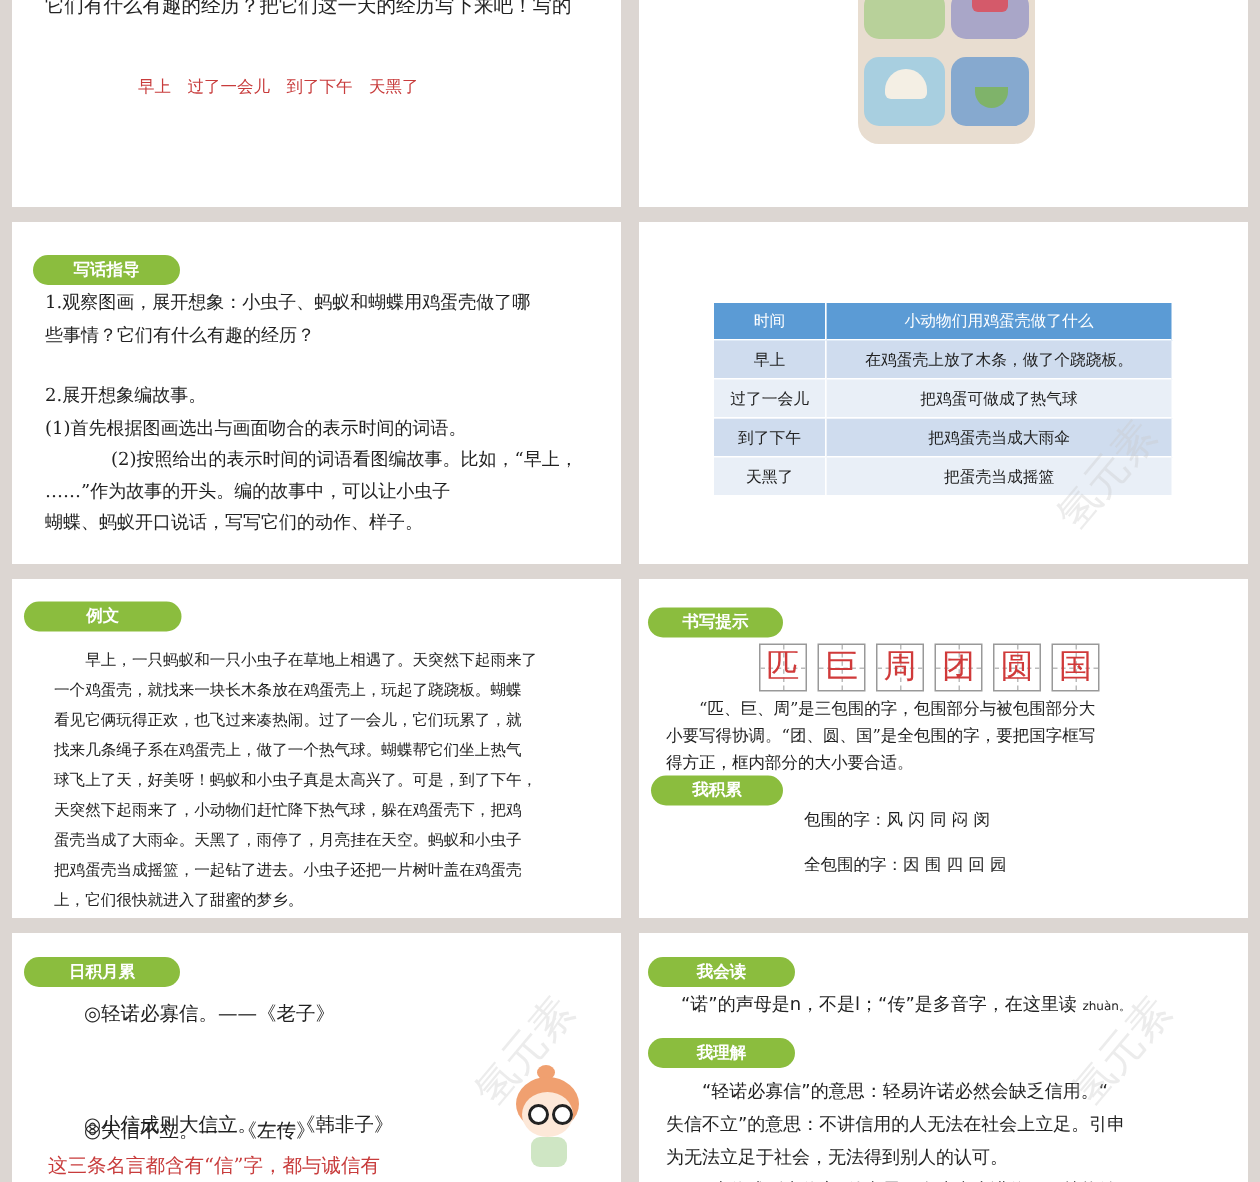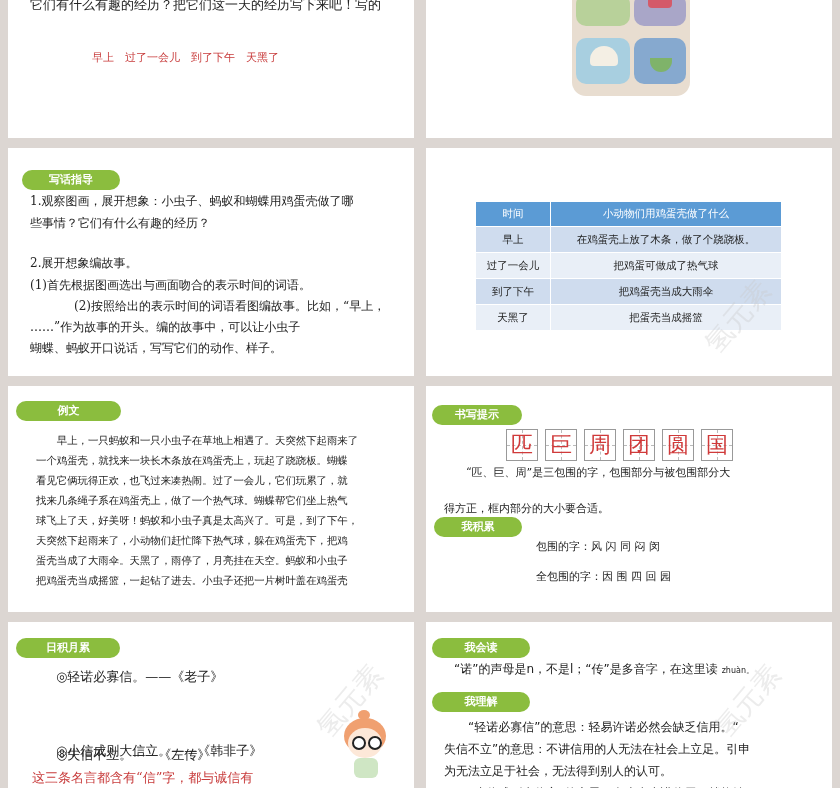--- a/index.html
+++ b/index.html
@@ -84,28 +84,30 @@
 <div class="panel p-l" style="top:386px;height:226px;">
   <div class="pill" style="left:8px;top:15px;width:105px;">例文</div>
   <div class="txt serif" style="left:28px;top:43px;font-size:10.4px;">　　早上，一只蚂蚁和一只小虫子在草地上相遇了。天突然下起雨来了</div>
   <div class="txt serif" style="left:28px;top:63px;font-size:10.4px;">一个鸡蛋壳，就找来一块长木条放在鸡蛋壳上，玩起了跷跷板。蝴蝶</div>
   <div class="txt serif" style="left:28px;top:83px;font-size:10.4px;">看见它俩玩得正欢，也飞过来凑热闹。过了一会儿，它们玩累了，就</div>
   <div class="txt serif" style="left:28px;top:103px;font-size:10.4px;">找来几条绳子系在鸡蛋壳上，做了一个热气球。蝴蝶帮它们坐上热气</div>
   <div class="txt serif" style="left:28px;top:123px;font-size:10.4px;">球飞上了天，好美呀！蚂蚁和小虫子真是太高兴了。可是，到了下午，</div>
   <div class="txt serif" style="left:28px;top:143px;font-size:10.4px;">天突然下起雨来了，小动物们赶忙降下热气球，躲在鸡蛋壳下，把鸡</div>
   <div class="txt serif" style="left:28px;top:163px;font-size:10.4px;">蛋壳当成了大雨伞。天黑了，雨停了，月亮挂在天空。蚂蚁和小虫子</div>
   <div class="txt serif" style="left:28px;top:183px;font-size:10.4px;">把鸡蛋壳当成摇篮，一起钻了进去。小虫子还把一片树叶盖在鸡蛋壳</div>
+  <div class="txt serif" style="left:28px;top:203px;font-size:10.4px;">上，它们很快就进入了甜蜜的梦乡。</div>
 </div>
 
 <div class="panel p-r" style="top:386px;height:226px;">
   <div class="pill" style="left:6px;top:19px;width:90px;">书写提示</div>
   <div style="position:absolute;left:80px;top:43px;white-space:nowrap;">
     <div class="char-box"><span>匹</span></div><div class="char-box"><span>巨</span></div><div class="char-box"><span>周</span></div><div class="char-box"><span>团</span></div><div class="char-box"><span>圆</span></div><div class="char-box"><span>国</span></div>
   </div>
   <div class="txt serif" style="left:18px;top:78px;font-size:11px;line-height:18px;">　　“匹、巨、周”是三包围的字，包围部分与被包围部分大</div>
+  <div class="txt serif" style="left:18px;top:96px;font-size:11px;line-height:18px;">小要写得协调。“团、圆、国”是全包围的字，要把国字框写</div>
   <div class="txt serif" style="left:18px;top:114px;font-size:11px;line-height:18px;">得方正，框内部分的大小要合适。</div>
   <div class="pill" style="left:8px;top:131px;width:88px;">我积累</div>
   <div class="txt serif" style="left:110px;top:150px;font-size:11px;">包围的字：风 闪 同 闷 闵</div>
   <div class="txt serif" style="left:110px;top:180px;font-size:11px;">全包围的字：因 围 四 回 园</div>
 </div>
 
 <div class="panel p-l" style="top:622px;height:176px;">
   <div class="pill" style="left:8px;top:16px;width:104px;">日积月累</div>
   <div class="txt serif" style="left:48px;top:44px;font-size:13px;">◎轻诺必寡信。——《老子》</div>
   <div class="txt serif" style="left:48px;top:82px;font-size:13px;margin-top:40px;">◎失信不立。——《左传》</div>

